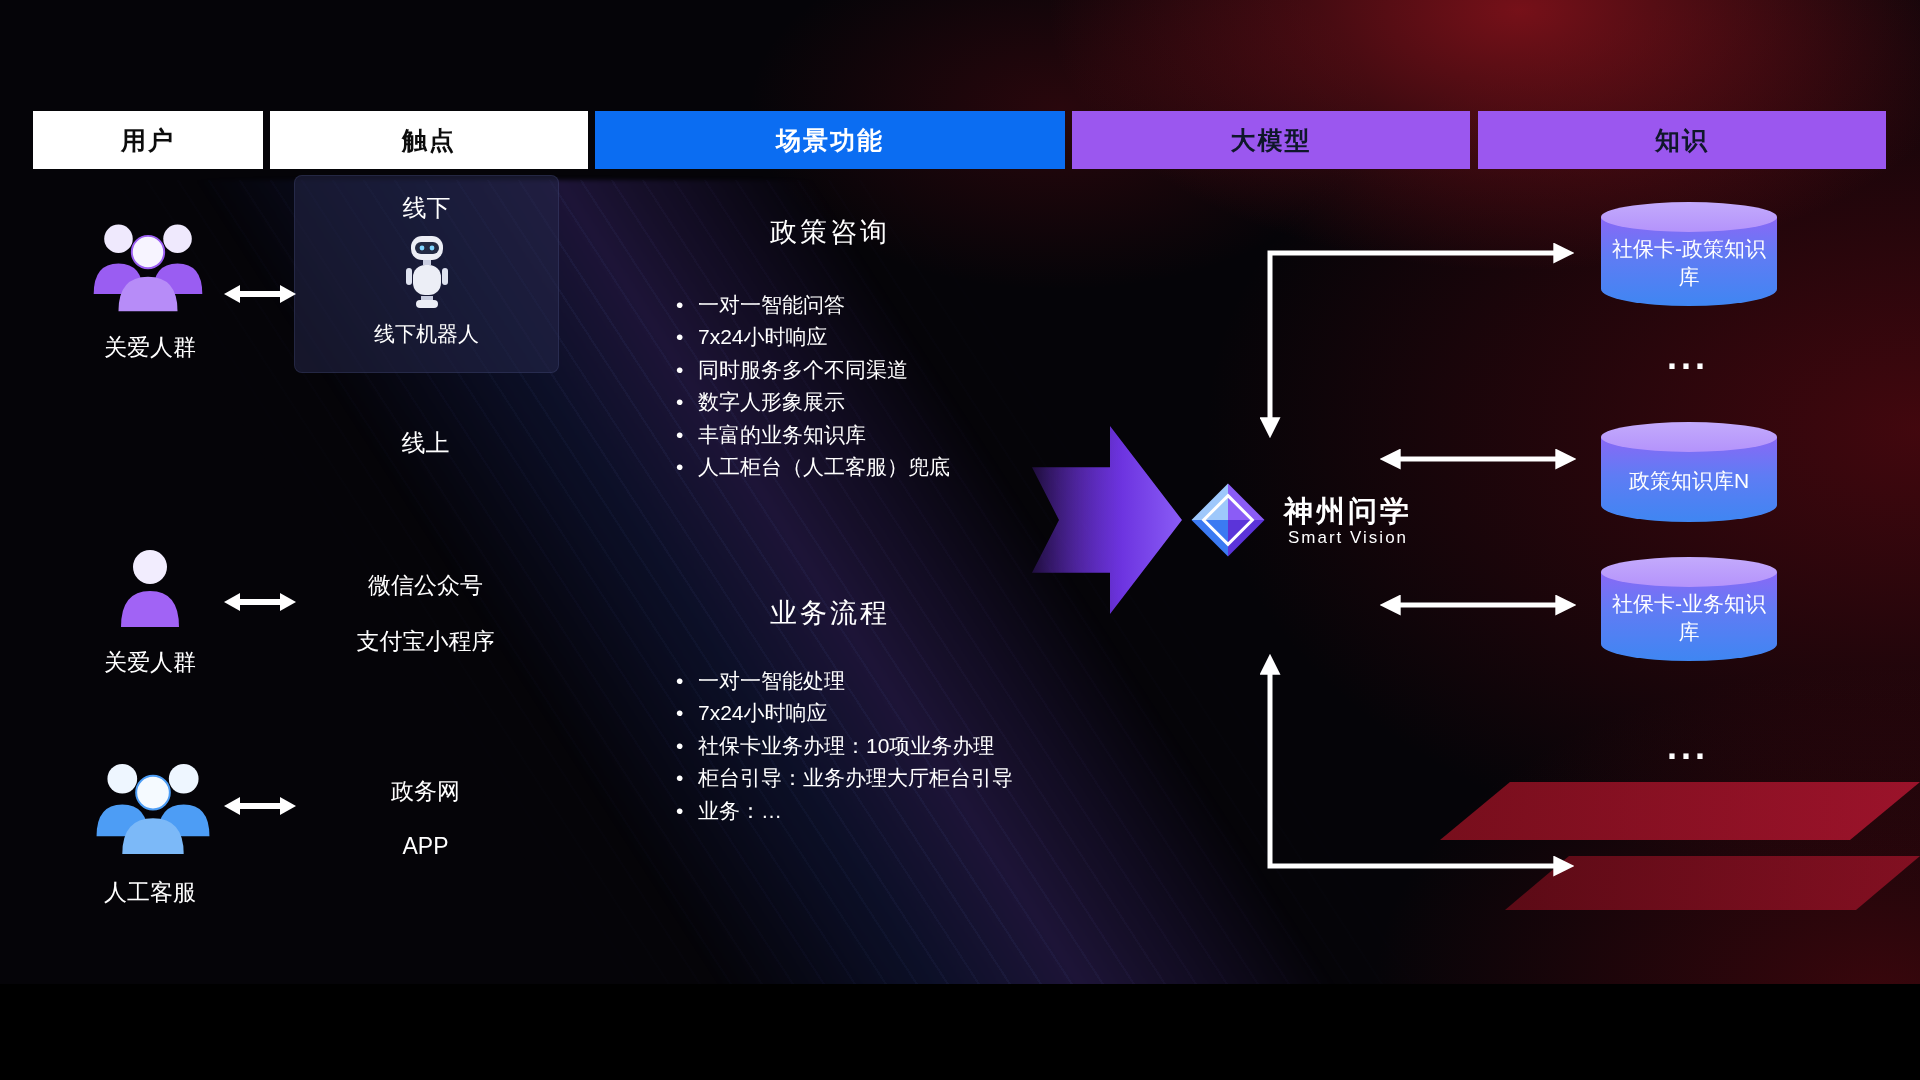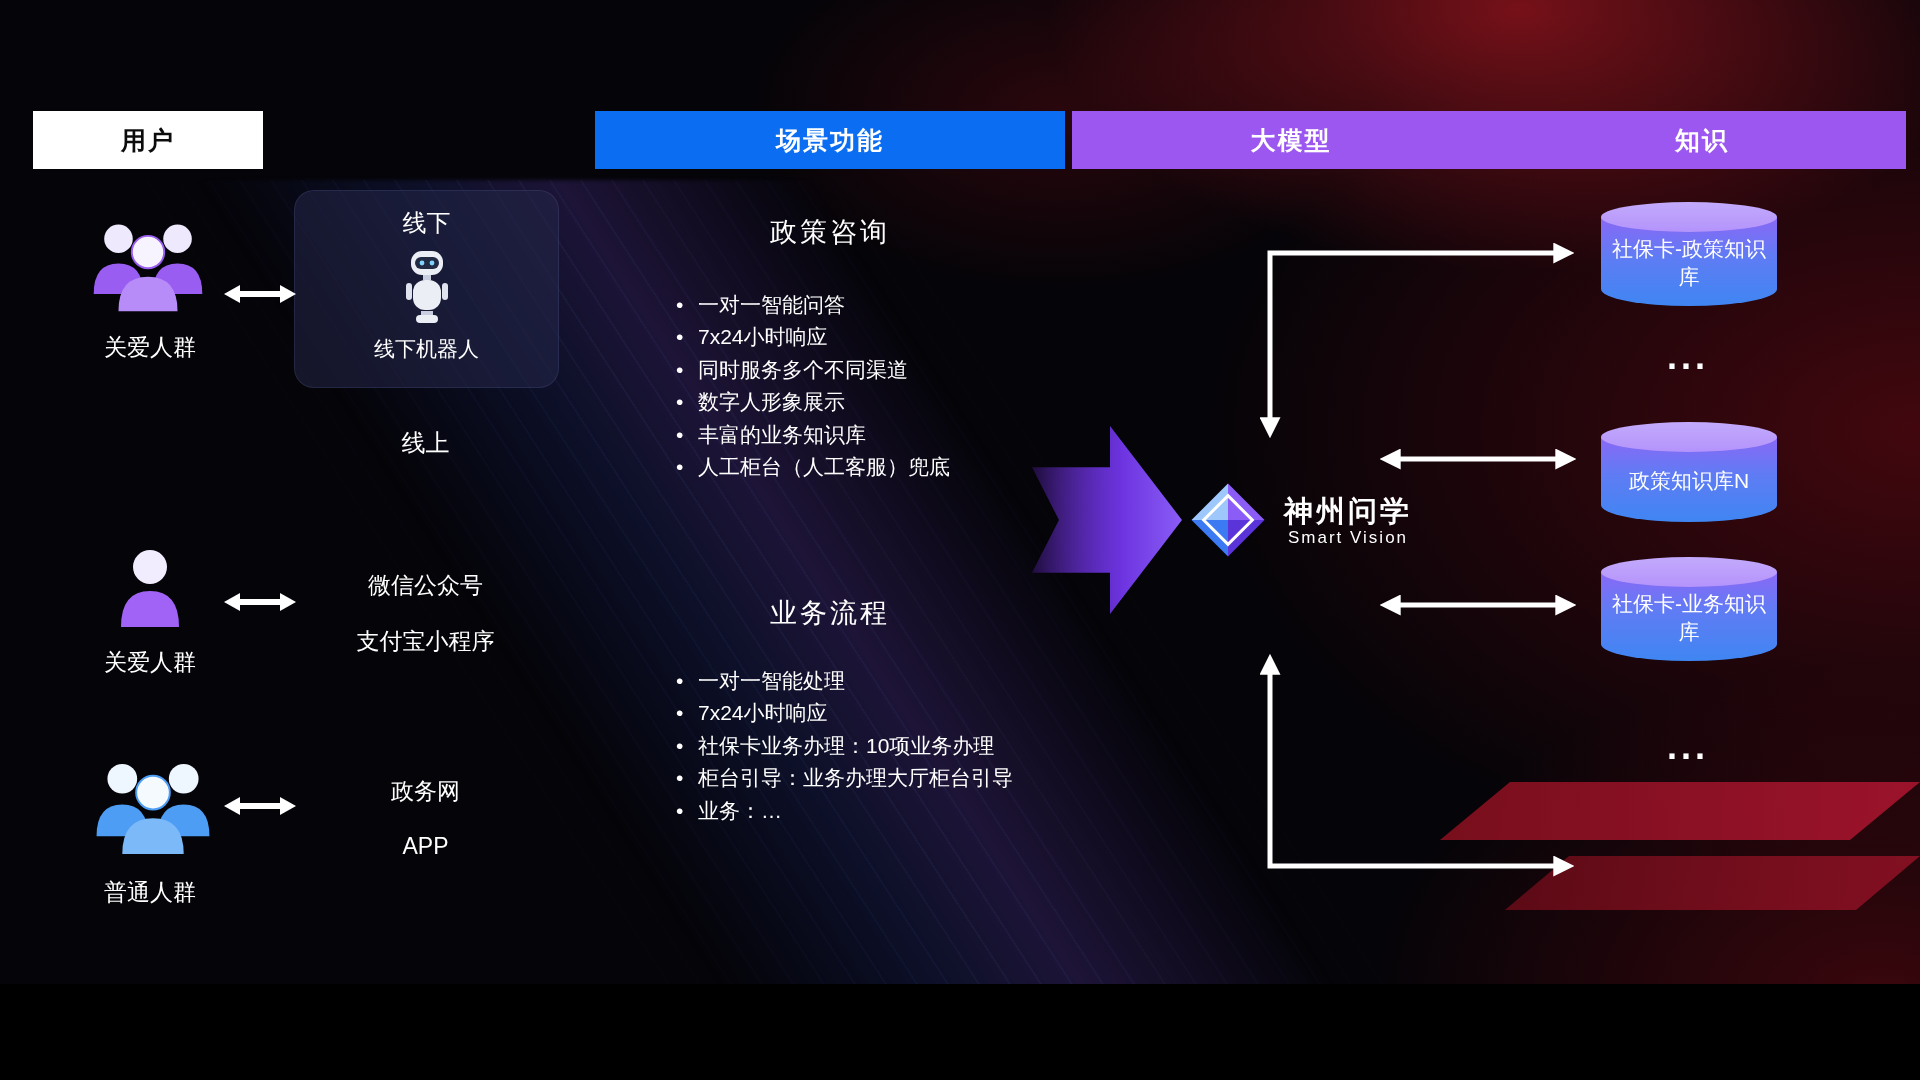--- a/index.html
+++ b/index.html
@@ -27,30 +27,30 @@
     clip-path:polygon(70px 0,100% 0,calc(100% - 70px) 100%,0 100%);}
   .chev2{left:1505px;top:856px;width:415px;height:54px;opacity:.8;
     background:linear-gradient(90deg,#6f0c19,#991227);
     clip-path:polygon(64px 0,100% 0,calc(100% - 64px) 100%,0 100%);}
 
   
   .hdr{position:absolute;top:111px;height:58px;display:flex;align-items:center;
     justify-content:center;font-size:25px;font-weight:bold;z-index:3;letter-spacing:2px;}
   .hdr.white{background:#ffffff;color:#0c0c0c;}
   .hdr.blue{background:var(--header-blue,#0b6df2);color:#fff;}
-  .hdr.purple{background:var(--header-purple,#9b57ef);color:#ffffff;padding-left:20px;}
+  .hdr.purple{background:var(--header-purple,#9b57ef);color:#0f172a;}
 
   
   .lbl{position:absolute;z-index:3;text-align:center;}
   .u-label{font-size:23px;}
   .ch-label{font-size:23px;}
 
   
-  .off-card{position:absolute;left:294px;top:190px;width:263px;height:196px;z-index:2;
-    background:rgba(36,38,72,.55);border:1px solid rgba(130,140,210,.14);border-radius:20px;}
+  .off-card{position:absolute;left:294px;top:175px;width:263px;height:196px;z-index:2;
+    background:rgba(36,38,72,.55);border:1px solid rgba(130,140,210,.14);border-radius:8px;}
   .off-title{position:absolute;top:16px;left:0;width:100%;text-align:center;font-size:24px;}
   .off-robot{position:absolute;top:58px;left:50%;transform:translateX(-50%);}
   .off-sub{position:absolute;top:144px;left:0;width:100%;text-align:center;font-size:21px;}
 
   
   .sc-title{position:absolute;width:470px;left:595px;text-align:center;font-size:27px;
     font-weight:500;letter-spacing:3px;z-index:3;}
   .sc-list{position:absolute;left:672px;margin:0;padding:0;list-style:none;z-index:3;}
   .sc-list li{position:relative;padding-left:26px;font-size:21px;line-height:32.4px;}
   .sc-list li::before{content:"•";position:absolute;left:4px;}
@@ -89,20 +89,21 @@
 
 <div class="canvas">
 
   <div class="bg"></div>
   <div class="bg-beam"></div>
   <div class="bg-streaks"></div>
   <div class="chev chev1"></div>
   <div class="chev chev2"></div>
 
   <div class="hdr white" style="left:33px;width:230px">用户</div>
+  <div class="hdr white" style="left:270px;width:318px">触点</div>
   <div class="hdr blue" style="left:595px;width:470px">场景功能</div>
   <div class="hdr purple" style="left:1072px;width:398px">大模型</div>
   <div class="hdr purple" style="left:1478px;width:408px">知识</div>
 
   <div class="icon-wrap" style="left:86px;top:214px">
     <svg width="124" height="100" viewBox="0 0 130 105">
       <circle cx="34" cy="26" r="15" fill="#efe9fd"></circle>
       <path d="M8 84 Q8 52 34 52 Q60 52 60 84 Z" fill="#9a5df2"></path>
       <circle cx="96" cy="26" r="15" fill="#efe9fd"></circle>
       <path d="M70 84 Q70 52 96 52 Q122 52 122 84 Z" fill="#9a5df2"></path>
@@ -139,21 +140,21 @@
   <div class="icon-wrap" style="left:86px;top:753px">
     <svg width="134" height="104" viewBox="0 0 130 105">
       <circle cx="34" cy="26" r="15" fill="#eef6ff"></circle>
       <path d="M8 84 Q8 52 34 52 Q60 52 60 84 Z" fill="#4d9df5"></path>
       <circle cx="96" cy="26" r="15" fill="#eef6ff"></circle>
       <path d="M70 84 Q70 52 96 52 Q122 52 122 84 Z" fill="#4d9df5"></path>
       <circle cx="65" cy="40" r="17" fill="#f5faff" stroke="#4d9df5" stroke-width="2"></circle>
       <path d="M34 102 Q34 66 65 66 Q96 66 96 102 Z" fill="#7cb9f8"></path>
     </svg>
   </div>
-  <div class="lbl u-label" style="left:70px;top:877px;width:160px">普通人群</div>
+  <div class="lbl u-label" style="left:70px;top:877px;width:160px">人工客服</div>
 
   <div class="icon-wrap" style="left:224px;top:792px">
     <svg width="72" height="28" viewBox="0 0 72 28">
       <line x1="14" y1="14" x2="58" y2="14" stroke="#fff" stroke-width="6"></line>
       <polygon points="0,14 16,5 16,23" fill="#fff"></polygon>
       <polygon points="72,14 56,5 56,23" fill="#fff"></polygon>
     </svg>
   </div>
 
   <div class="off-card">

